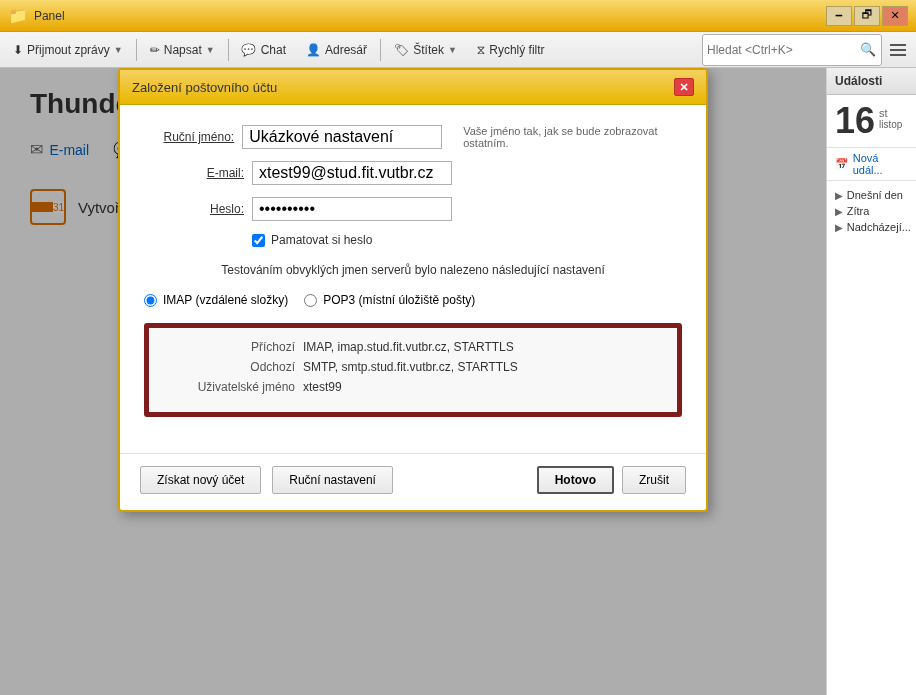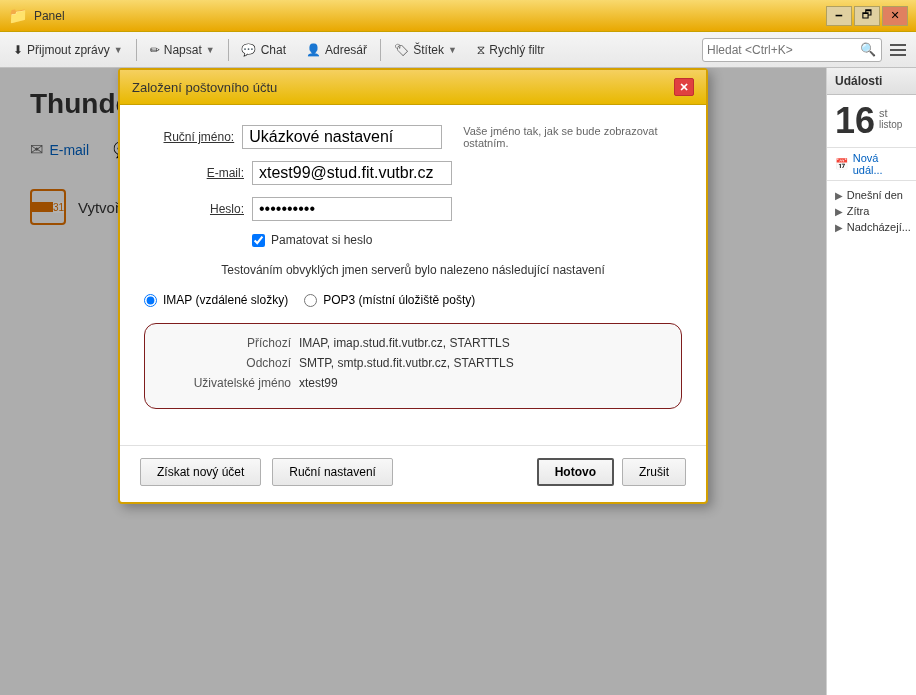--- a/index.html
+++ b/index.html
@@ -46,21 +46,21 @@
       color: #333;
       height: 28px;
     }
     .toolbar-btn .arrow { font-size: 9px; color: #666; }
     .toolbar-separator { width: 1px; background: #b0b0b0; height: 22px; margin: 0 2px; }
     .search-box {
       display: flex; align-items: center;
       border: 1px solid #b0b0b0;
       background: white;
       border-radius: 3px;
-      height: 24px;
+      height: 32px;
       padding: 0 4px;
       margin-left: auto;
       width: 180px;
     }
     .search-input {
       border: none; outline: none; font-size: 12px; color: #999; width: 100%; background: transparent;
     }
     .menu-btn {
       width: 28px; height: 28px;
       display: flex; flex-direction: column; justify-content: center; align-items: center; gap: 3px;
@@ -233,22 +233,22 @@
       display: flex;
       align-items: center;
       gap: 16px;
       margin-bottom: 16px;
     }
     .radio-option { display: flex; align-items: center; gap: 6px; font-size: 12px; cursor: pointer; }
     .radio-option input { margin: 0; }
 
     .server-info-box {
       background: #f8f8f8;
-      border: 1px solid #7f1d1d;
-      border-radius: 12px;
+      border: 5px solid #7f1d1d;
+      border-radius: 3px;
       padding: 12px 16px;
       margin-bottom: 16px;
     }
     .server-row {
       display: flex;
       margin-bottom: 6px;
       font-size: 12px;
     }
     .server-label { width: 130px; color: #555; text-align: right; margin-right: 8px; }
     .server-value { color: #333; }

